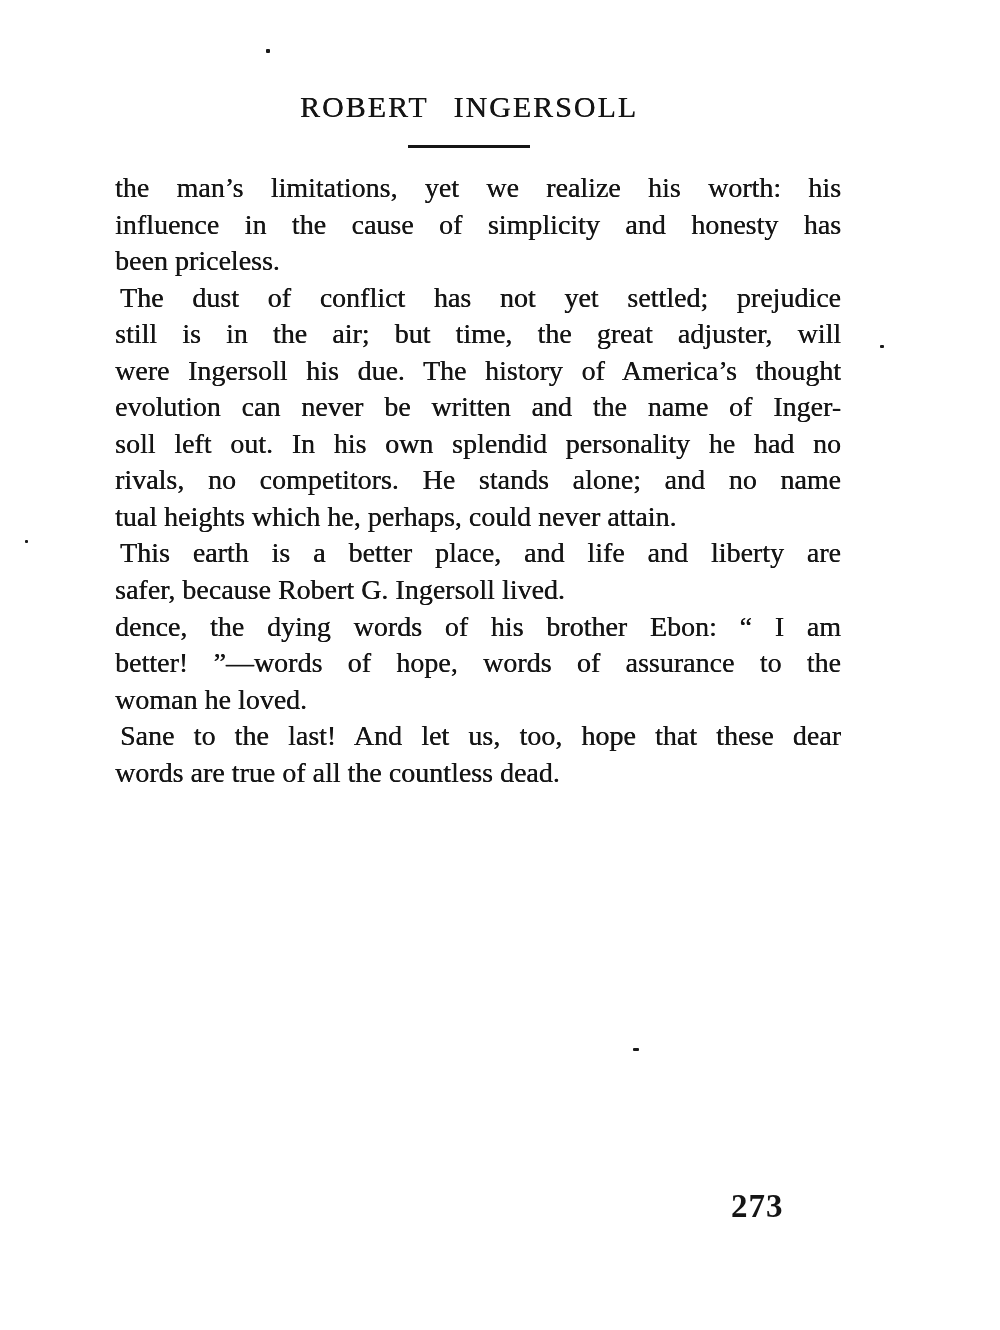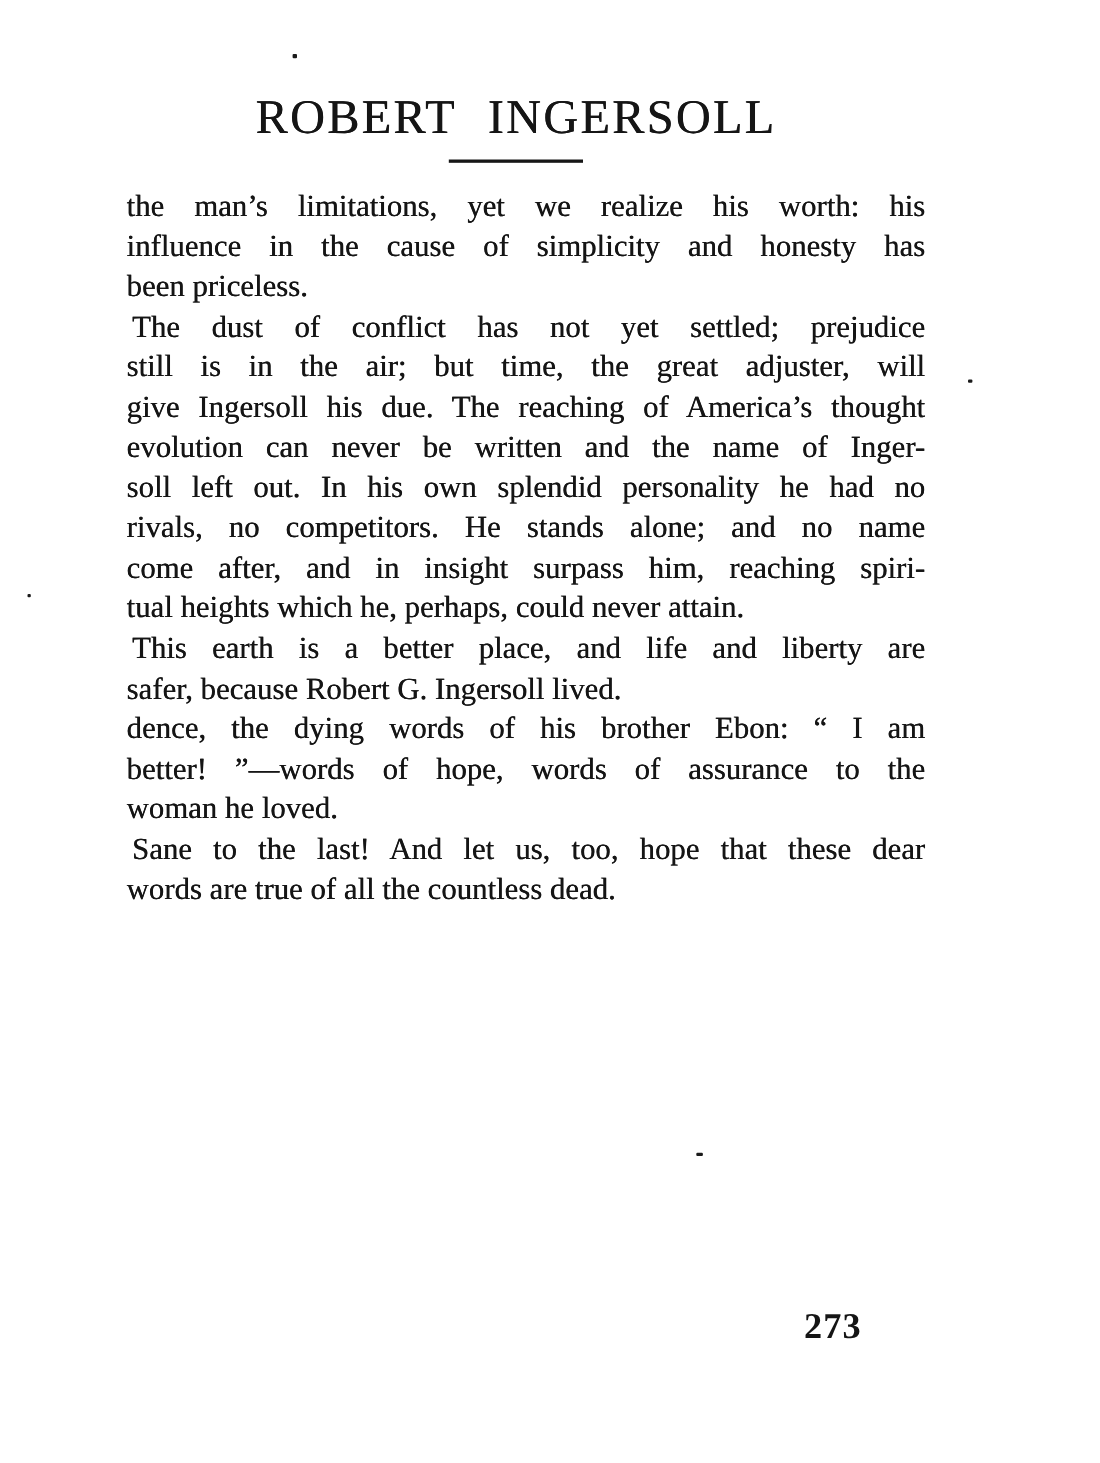--- a/index.html
+++ b/index.html
@@ -19,21 +19,21 @@
   
   .head-block {
     position: absolute;
     left: 97px;
     top: 86px;
     width: 744px;
     text-align: center;
   }
   .head-title {
     margin: 0;
-    font-size: 44px;
+    font-size: 30px;
     font-weight: 400;
     line-height: 42px;
     letter-spacing: 2px;
     word-spacing: 16px;
     text-shadow: 0.3px 0 0 currentColor;
     white-space: nowrap;
   }
   .head-rule {
     width: 122px;
     height: 3px;
@@ -91,25 +91,24 @@
     <h1 class="head-title">ROBERT INGERSOLL</h1>
     <div class="head-rule"></div>
   </div>
 
   <div class="body-text" id="body-text">
       <div class="line">the man’s limitations, yet we realize his worth: his</div>
       <div class="line">influence in the cause of simplicity and honesty has</div>
       <div class="line last">been priceless.</div>
       <div class="line indent">The dust of conflict has not yet settled; prejudice</div>
       <div class="line">still is in the air; but time, the great adjuster, will</div>
-      <div class="line">give Ingersoll his due. The reaching of America’s thought</div>
+      <div class="line">were Ingersoll his due. The history of America’s thought</div>
       <div class="line">evolution can never be written and the name of Inger-</div>
       <div class="line">soll left out. In his own splendid personality he had no</div>
       <div class="line">rivals, no competitors. He stands alone; and no name</div>
-      <div class="line">come after, and in insight surpass him, reaching spiri-</div>
       <div class="line last">tual heights which he, perhaps, could never attain.</div>
       <div class="line indent">This earth is a better place, and life and liberty are</div>
       <div class="line last">safer, because Robert G. Ingersoll lived.</div>
       <div class="line">dence, the dying words of his brother Ebon: “ I am</div>
       <div class="line">better! ”—words of hope, words of assurance to the</div>
       <div class="line last">woman he loved.</div>
       <div class="line indent">Sane to the last! And let us, too, hope that these dear</div>
       <div class="line last">words are true of all the countless dead.</div>
     </div>
 

